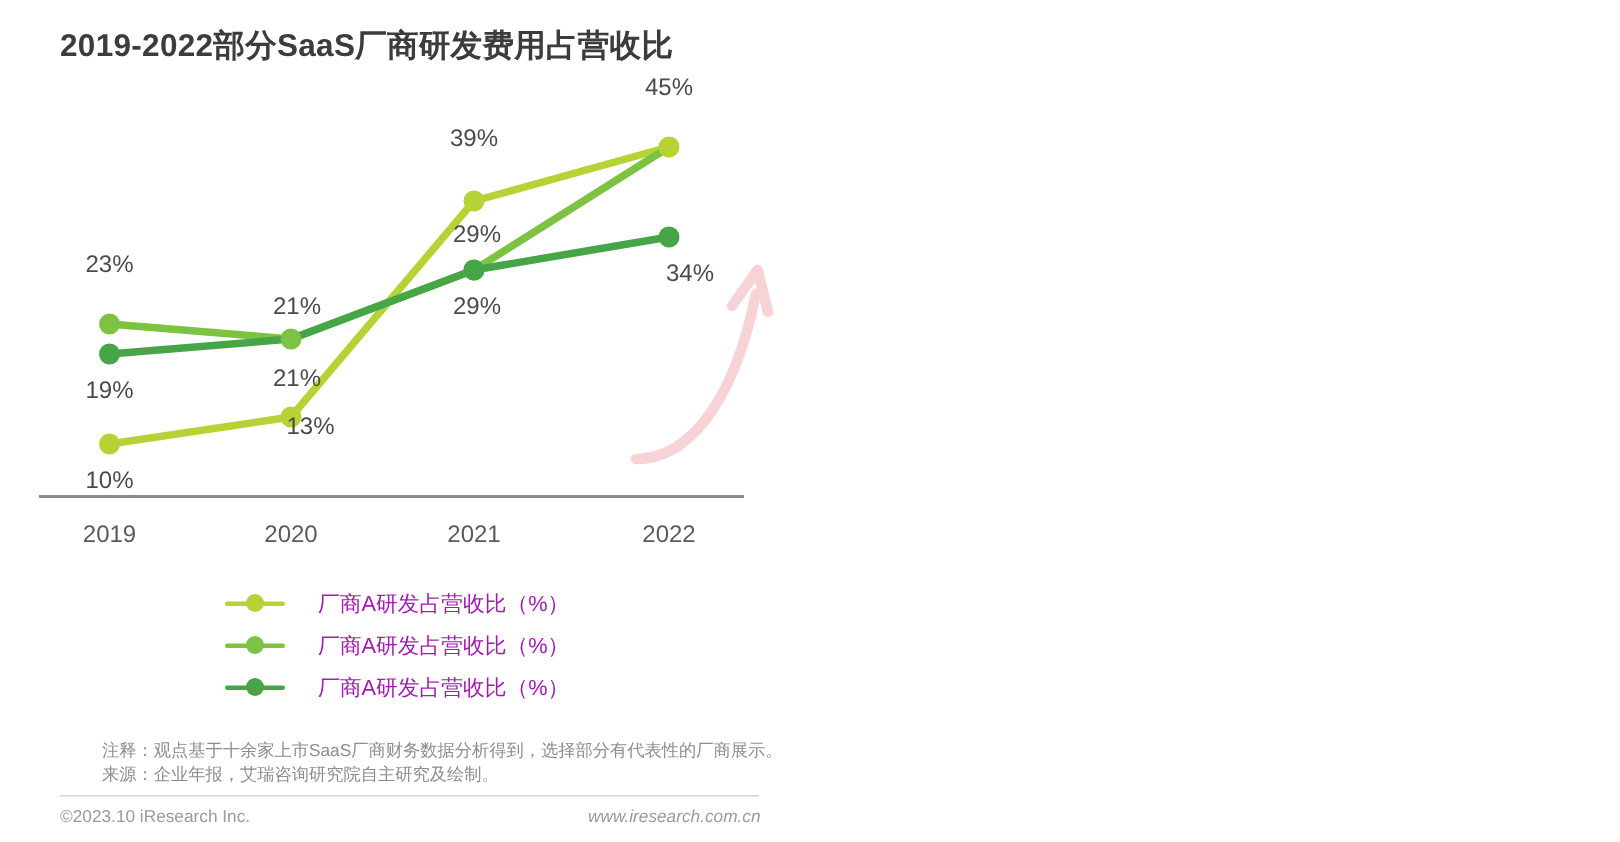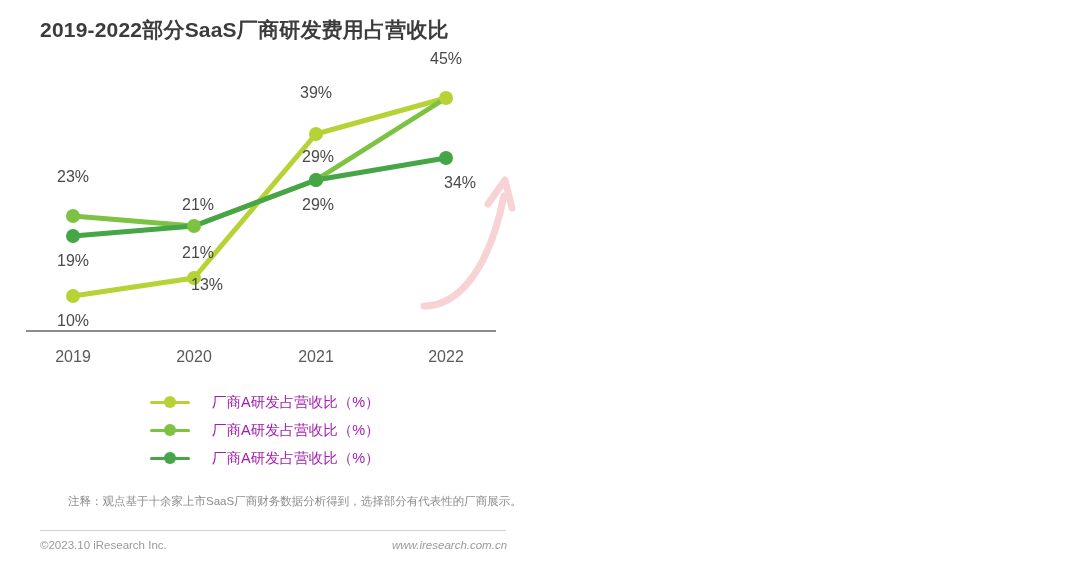--- a/index.html
+++ b/index.html
@@ -128,20 +128,21 @@
       <div class="legend-row">
         <span class="legend-mark">
           <i style="background:#46a546;"></i>
             <b style="background:#46a546;"></b>
         </span>
         <span class="legend-label">厂商A研发占营收比（%）</span>
       </div>
     </div>
 
     <div class="foot foot-note-l">注释：观点基于十余家上市SaaS厂商财务数据分析得到，选择部分有代表性的厂商展示。</div>
+    <div class="foot foot-src-l">来源：企业年报，艾瑞咨询研究院自主研究及绘制。</div>
     <div class="rule rule-l"></div>
     <div class="copy copy-l">©2023.10 iResearch Inc.</div>
     <div class="site site-l">www.iresearch.com.cn</div>
   </div>
 
   <div class="vdiv"></div>
 
   <div class="panel panel-right">
     
 

